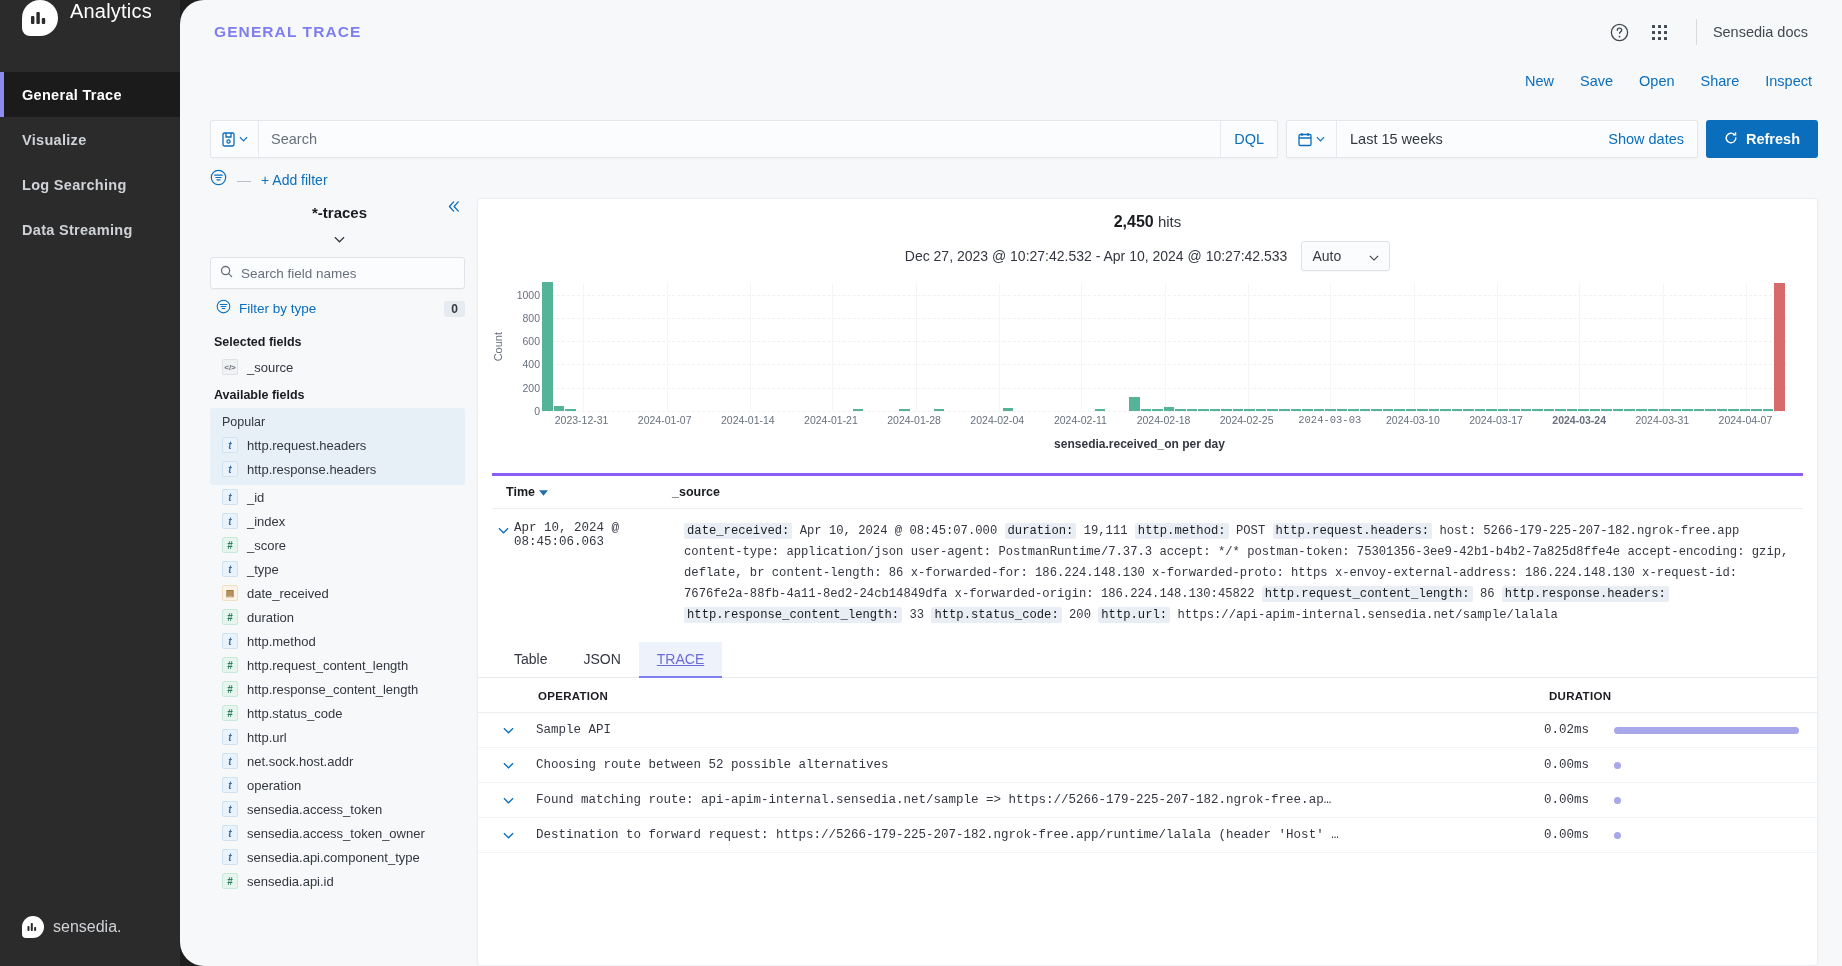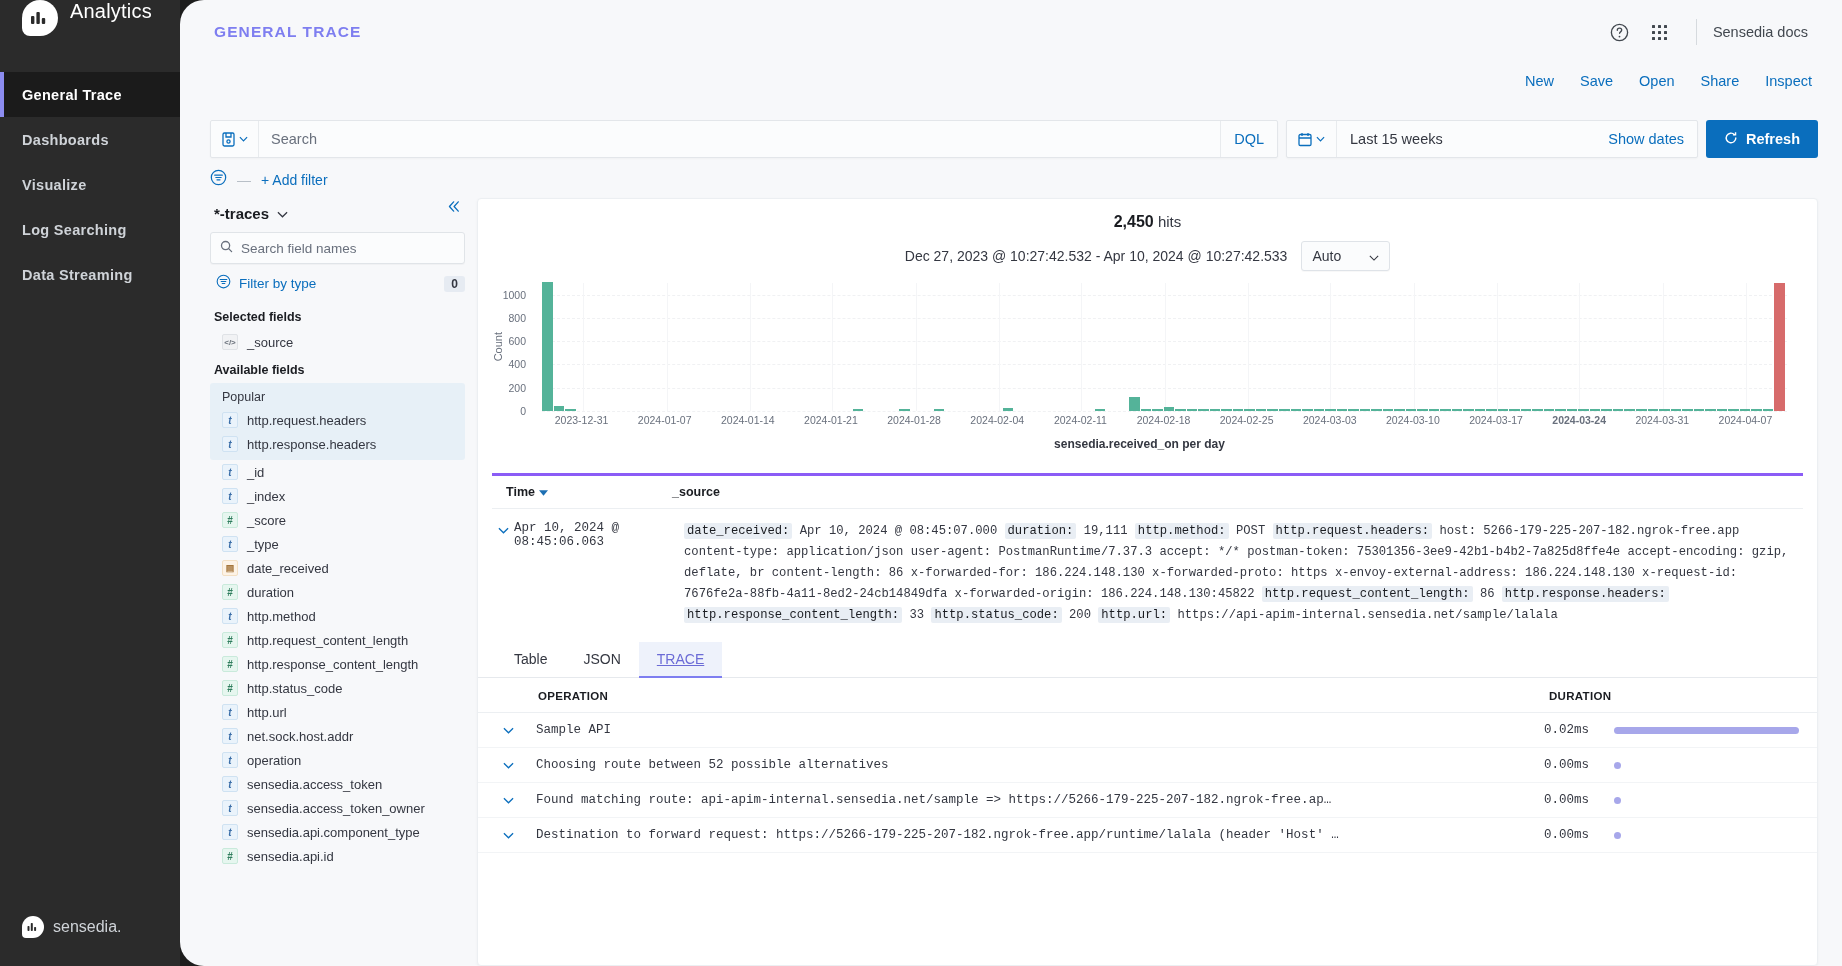--- a/index.html
+++ b/index.html
@@ -115,21 +115,21 @@
 
   .filterrow { display: flex; align-items: center; gap: 10px; padding: 11px 0 0 30px; }
   .add-filter { color: #0a6ebd; font-size: 14px; cursor: pointer; }
   .filter-dash { color: #b8bfc7; font-size: 14px; }
 
   
   .content { flex: 1; display: flex; overflow: hidden; padding-left: 30px; }
 
   
   .fieldpanel { width: 255px; flex: 0 0 255px; padding-top: 10px; overflow: hidden; position: relative; }
-  .index-row { display: flex; align-items: center; gap: 8px; padding: 4px 0 10px 4px; cursor: pointer; }
+  .index-row { display: flex; align-items: center; gap: 8px; padding: 4px 0 10px 4px; cursor: pointer; flex-direction: column; }
   .index-name { font-size: 15px; font-weight: bold; color: #1a1c21; }
   .fsearch {
     display: flex; align-items: center; gap: 8px; height: 32px;
     border: 1px solid #e0e4e8; border-radius: 3px; background: #fbfcfd;
     padding: 0 9px; box-shadow: 0 1px 1px rgba(0,0,0,.03);
   }
   .fsearch input {
     border: 0; outline: none; background: transparent; font-size: 13.5px;
     color: #343741; width: 100%; font-family: "Liberation Sans", sans-serif;
   }
@@ -182,21 +182,21 @@
   .chartwrap { padding: 8px 30px 0 14px; position: relative; }
   .chart { display: flex; height: 128px; }
   .ylab {
     writing-mode: vertical-rl; transform: rotate(180deg);
     font-size: 11px; color: #69707d; align-self: center; margin-right: 2px; width: 14px;
     text-align: center;
   }
   .yticks {
     width: 34px; position: relative; font-size: 10.5px; color: #69707d;
   }
-  .yticks span { position: absolute; right: 16px; transform: translateY(-50%); }
+  .yticks span { position: absolute; right: 2px; transform: translateY(-50%); }
   .plot {
     flex: 1; position: relative; border-left: 0; height: 128px;
   }
   .gridlines { position: absolute; inset: 0; }
   .gridlines .h {
     position: absolute; left: 0; right: 0; height: 0;
     border-top: 1px dashed #f0f1f3;
   }
   .gridlines .v {
     position: absolute; top: 0; bottom: 0; width: 1px; background: #f4f5f7;
@@ -270,23 +270,20 @@
         <rect x="1" y="6" width="3.4" height="8" rx="1" fill="#2b2b2b"></rect>
         <rect x="6.4" y="2" width="3.4" height="12" rx="1" fill="#2b2b2b"></rect>
         <rect x="11.8" y="8" width="3.4" height="6" rx="1" fill="#2b2b2b"></rect>
       </svg>
     </span>
     <span class="brand-name">Analytics</span>
   </div>
   <div class="nav">
     <div class="nav-item active">
         <span>General Trace</span>
-      </div>
-    <div class="nav-item">
-        <span>Dashboards</span>
       </div>
     <div class="nav-item">
         <span>Visualize</span>
       </div>
     <div class="nav-item">
         <span>Log Searching</span>
       </div>
     <div class="nav-item">
         <span>Data Streaming</span>
       </div>
@@ -689,21 +686,21 @@
           <div class="xticks" id="xticks">
               <span style="left: 3.33333%;">2023-12-31</span>
               <span style="left: 10%;">2024-01-07</span>
               <span style="left: 16.6667%;">2024-01-14</span>
               <span style="left: 23.3333%;">2024-01-21</span>
               <span style="left: 30%;">2024-01-28</span>
               <span style="left: 36.6667%;">2024-02-04</span>
               <span style="left: 43.3333%;">2024-02-11</span>
               <span style="left: 50%;">2024-02-18</span>
               <span style="left: 56.6667%;">2024-02-25</span>
-              <span style="left: 63.3333%;">2024-03-03</span>
+              <span style="left: 63.3333%; font-family: Liberation Mono, monospace;">2024-03-03</span>
               <span style="left: 70%;">2024-03-10</span>
               <span style="left: 76.6667%;">2024-03-17</span>
               <span style="left: 83.3333%; font-weight: bold;">2024-03-24</span>
               <span style="left: 90%;">2024-03-31</span>
               <span style="left: 96.6667%;">2024-04-07</span>
             </div>
           <div class="xlabel">sensedia.received_on per day</div>
         </div>
 
         <div class="doc-head">

